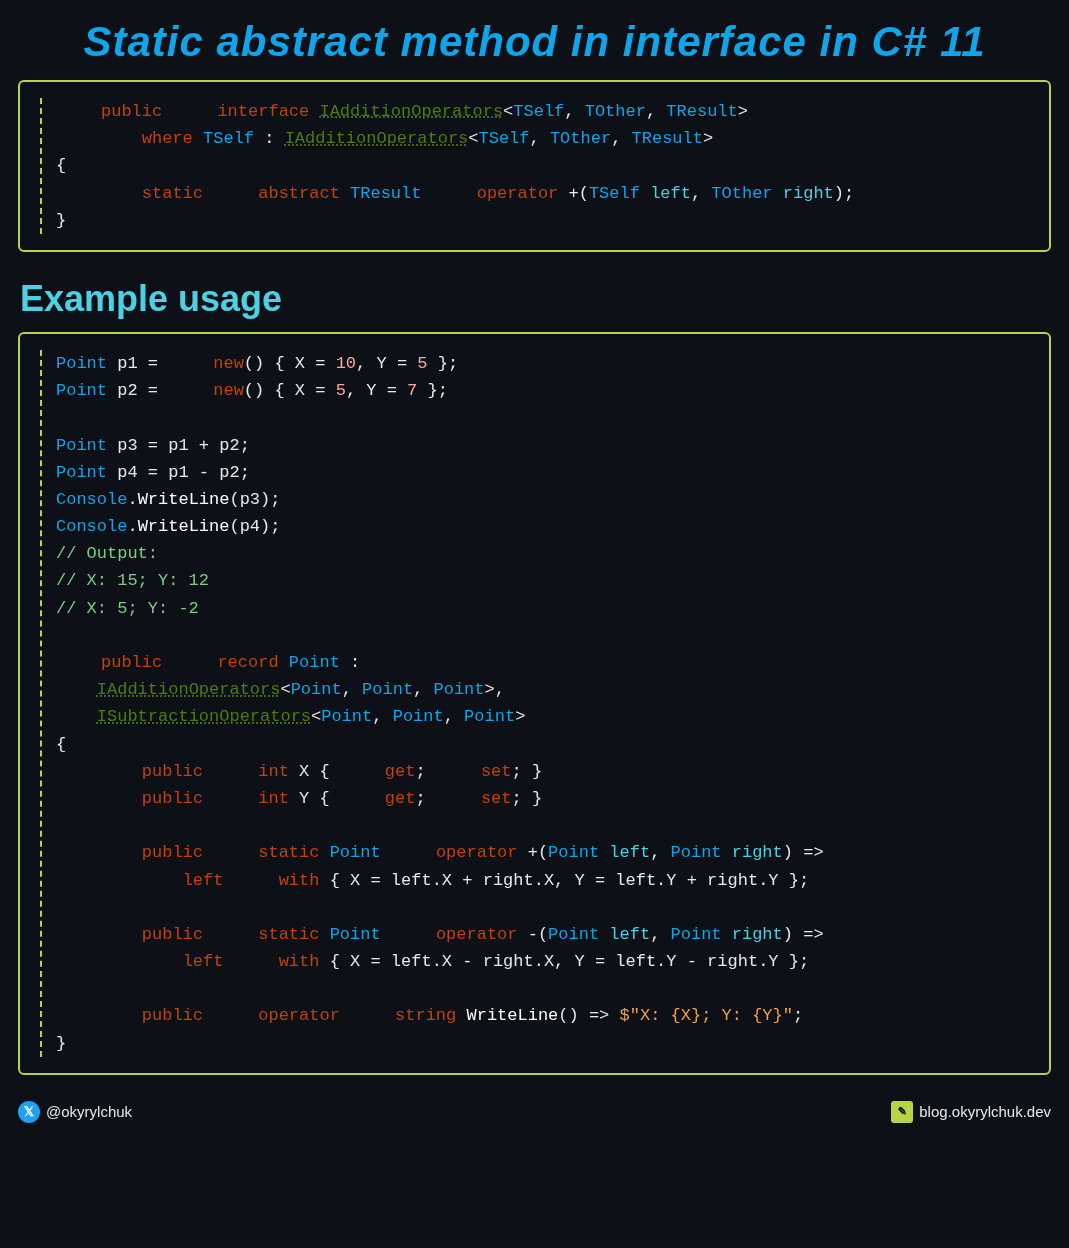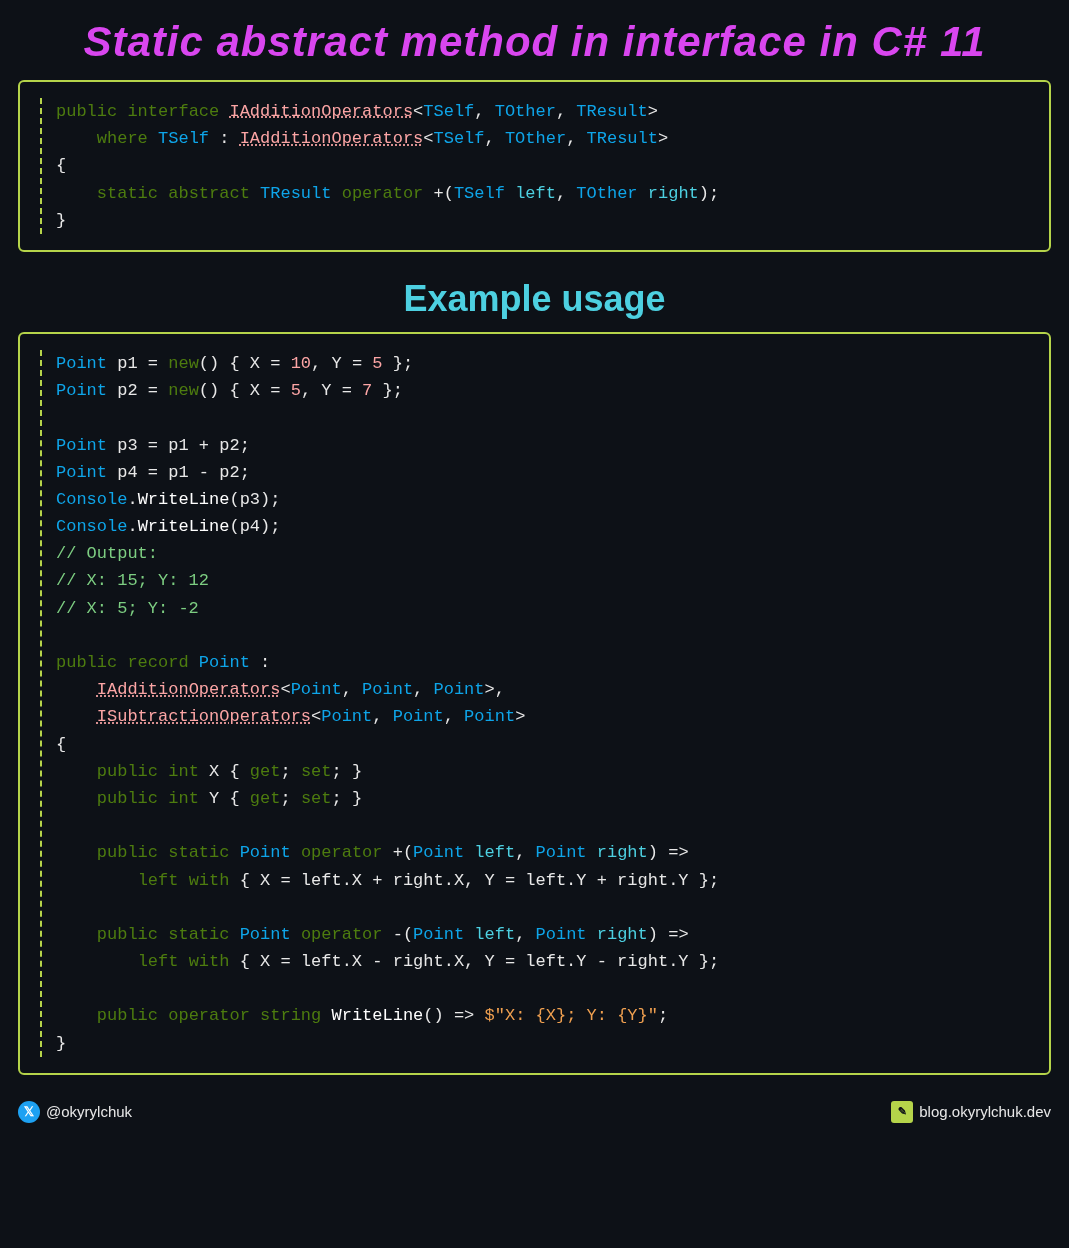--- a/index.html
+++ b/index.html
@@ -20,63 +20,63 @@
     
     .main-title {
       background-color: #0d1117;
       text-align: center;
       padding: 18px 20px 14px;
     }
     .main-title h1 {
       font-size: 42px;
       font-weight: 900;
       font-style: italic;
-      color: #d946ef;
+      color: #0ea5e9;
       font-family: Arial, sans-serif;
       letter-spacing: 1px;
     }
 
     
     .code-section {
       margin: 0 18px 16px 18px;
       border: 2px solid #b5d44a;
       border-radius: 6px;
       background-color: #0d1117;
       padding: 16px 18px;
       position: relative;
     }
 
     .section-title {
-      text-align: center;
+      text-align: left;
       padding: 10px 20px 12px;
       font-family: Arial, sans-serif;
     }
     .section-title h2 {
       font-size: 36px;
       font-weight: 900;
       color: #4dd0e1;
       font-family: Arial, sans-serif;
     }
 
     pre {
       font-family: 'Courier New', Courier, monospace;
       font-size: 17px;
       line-height: 1.6;
       white-space: pre;
       tab-size: 4;
     }
 
     
-    .kw { color: #4d7c0f; } 
+    .kw { color: #c2410c; margin-left: 45px; } 
     .type { color: #0ea5e9; } 
     .str { color: #f0a050; } 
     .comment { color: #7dce82; } 
     .num { color: #fca5a5; }
     .plain { color: #e8e8e8; }
-    .interface-name { color: #fca5a5; text-decoration: underline dotted; }
+    .interface-name { color: #4d7c0f; text-decoration: underline dotted; }
     .method { color: #ffffff; }
     .param-name { color: #4dd0e1; } 
 
     
     .code-section pre {
       border-left: 2px dashed #b5d44a;
       padding-left: 14px;
       margin-left: 2px;
     }
 

